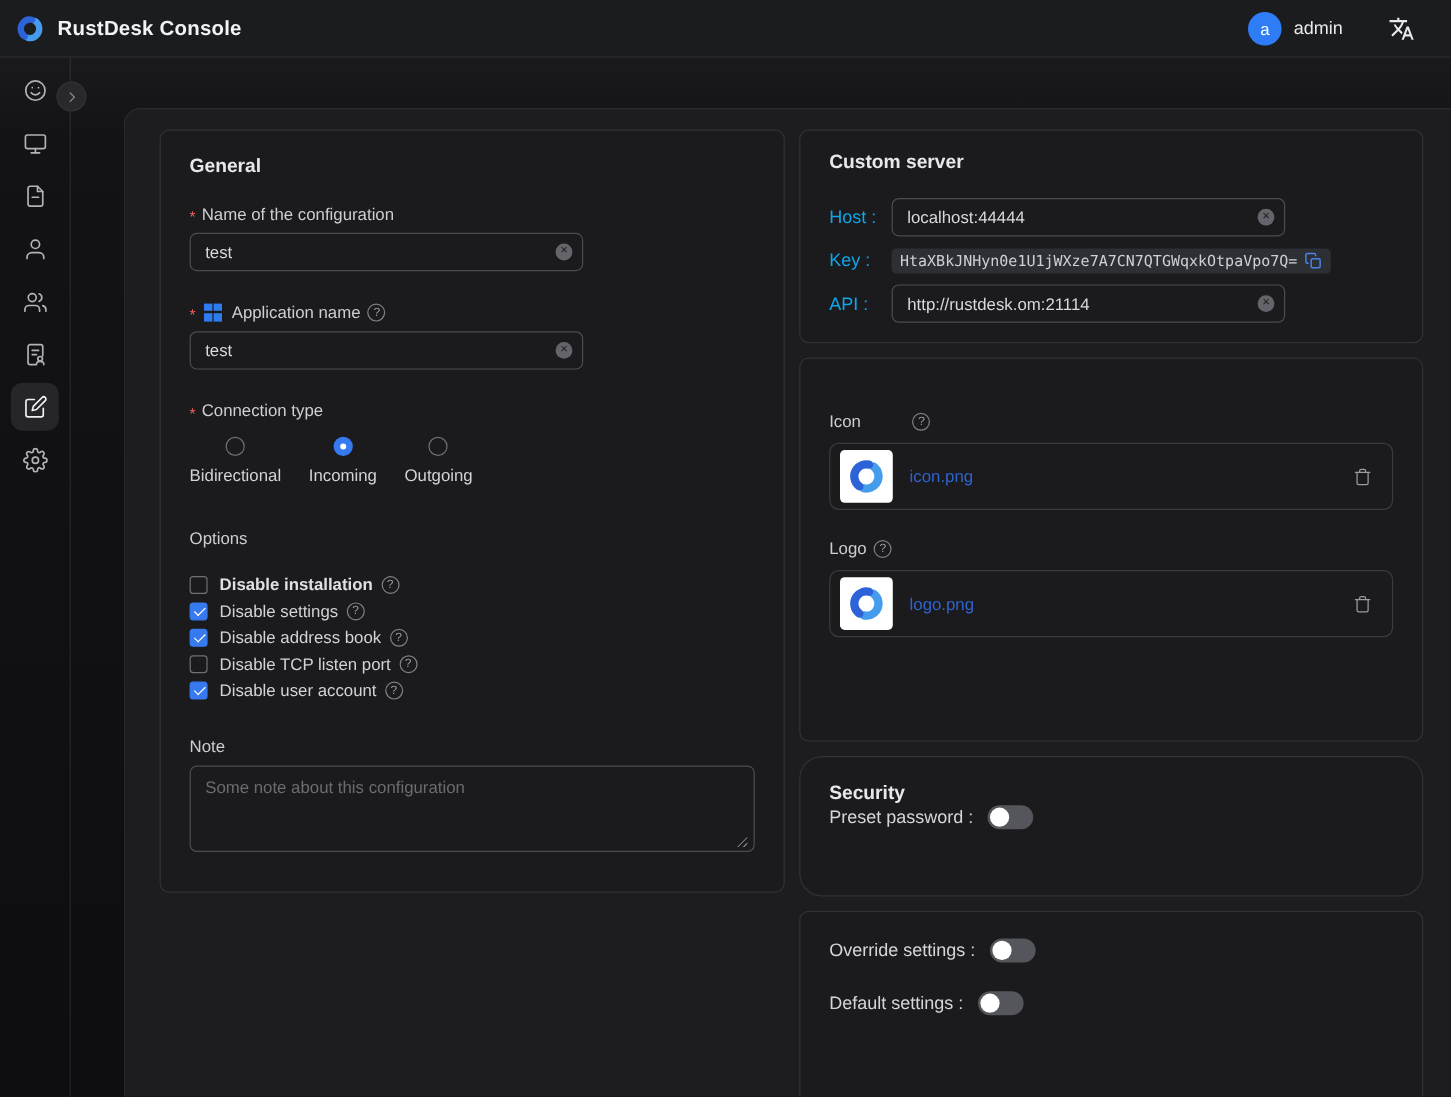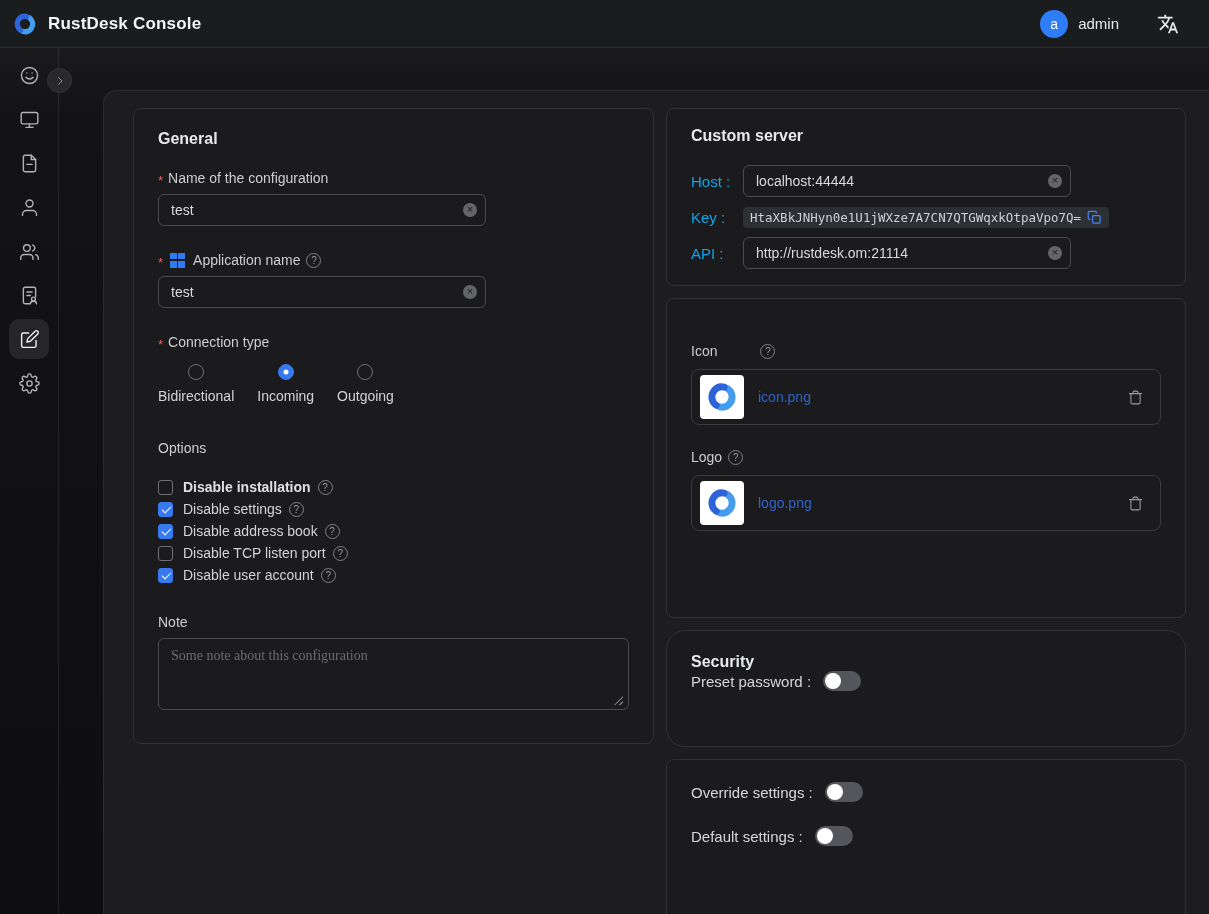--- a/index.html
+++ b/index.html
@@ -62,21 +62,21 @@
   .radio.on::after { content:""; position:absolute; width:5px; height:5px; border-radius:50%; background:#fff; left:50%; top:50%; transform:translate(-50%,-50%); }
   .check-row { display:flex; align-items:center; gap:10px; height:22px; font-size:14px; color:#d2d3d6; }
   .check-row .help { margin-left:-3px; }
   .check-row.bold span.cb-label { font-weight:700; color:#dfe0e3; }
   .checkbox { width:15px; height:15px; border-radius:3px; border:1px solid #6f7075; position:relative; flex:none; cursor:pointer; }
   .checkbox.on { background:#377af0; border-color:#377af0; }
   .checkbox.on::after { content:""; position:absolute; left:4.5px; top:1.5px; width:4px; height:8px;
     border:solid #fff; border-width:0 1.8px 1.8px 0; transform:rotate(45deg); }
   .note-wrap { position:relative; margin-top:8px; }
   .note-wrap textarea { width:471px; height:72px; background:transparent; border:1px solid #4b4c52; border-radius:6px;
-    resize:none; color:#d8d9db; font-size:14px; font-family:Liberation Serif, serif; padding:9px 12px; outline:none; }
+    resize:none; color:#d8d9db; font-size:14px; font-family:Liberation Sans, sans-serif; padding:9px 12px; outline:none; }
   .note-wrap textarea::placeholder { color:#6b6c70; }
   .resize-corner { position:absolute; right:6px; bottom:9px; width:9px; height:9px;
     background:repeating-linear-gradient(-45deg, transparent 0 2px, #77787c 2px 3.2px);
     clip-path:polygon(100% 0,100% 100%,0 100%); cursor:nwse-resize; }
   input::placeholder { color:#6b6c70; }
   
   .card-server { height:178px; padding:18px 24px; flex:none; }
   .srv-row { display:flex; align-items:center; }
   .srv-label { width:52px; flex:none; font-size:15px; color:#0ea5e9; }
   .key-chip { display:inline-flex; align-items:center; gap:6px; background:#2c2f34; border-radius:4px;

